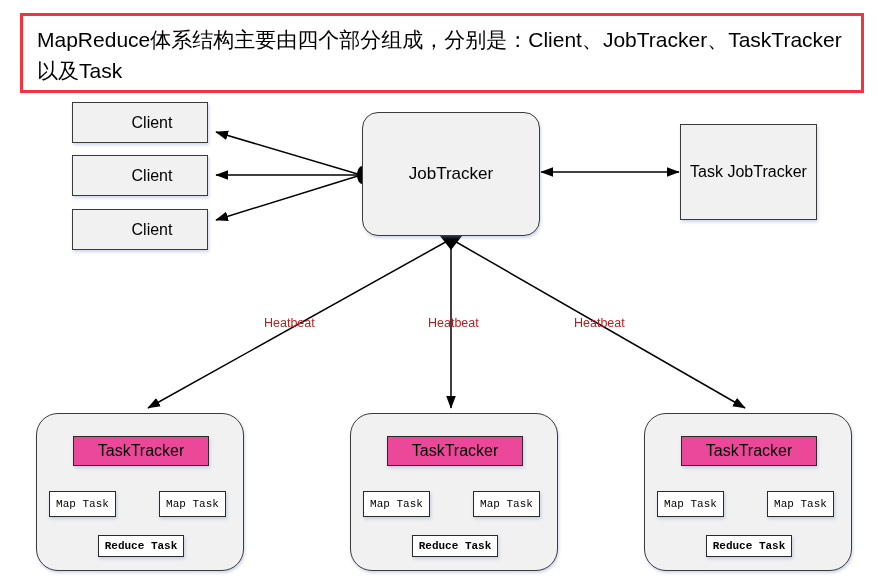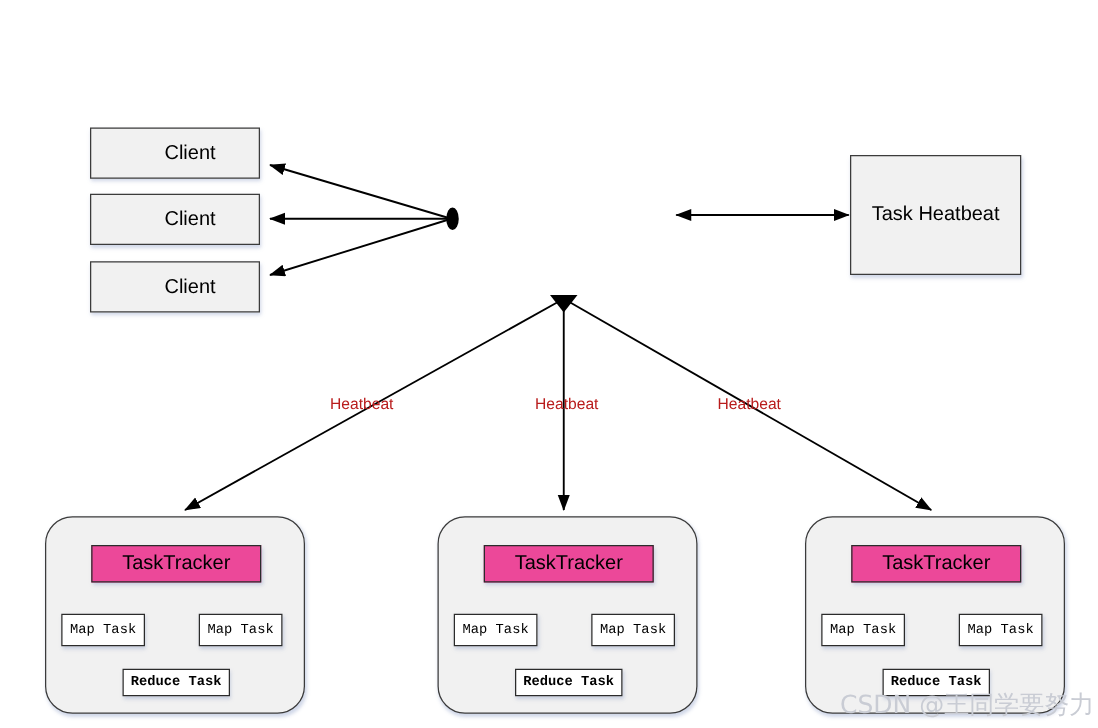--- a/index.html
+++ b/index.html
@@ -161,20 +161,23 @@
     color: #c9ccd4;
     white-space: nowrap;
     font-family: "DejaVu Sans", sans-serif;
   }
 </style>
 </head>
 <body>
 
 <div id="stage">
 
+  <div id="header-box">
+    <div id="header-text">MapReduce体系结构主要由四个部分组成，分别是：Client、JobTracker、TaskTracker以及Task</div>
+  </div>
 
   <svg id="edges" viewBox="0 0 878 582">
     <defs>
       <marker id="arrow" markerWidth="9" markerHeight="9" refX="8" refY="3.2" orient="auto" markerUnits="strokeWidth">
         <path d="M0,0 L8.5,3.2 L0,6.4 z" fill="#000000"></path>
       </marker>
       <marker id="arrow-start" markerWidth="9" markerHeight="9" refX="0.5" refY="3.2" orient="auto" markerUnits="strokeWidth">
         <path d="M8.5,0 L0,3.2 L8.5,6.4 z" fill="#000000"></path>
       </marker>
     </defs>
@@ -222,23 +225,26 @@
   <div class="node sharp client-node" id="client-1">
     <span>Client</span>
   </div>
   <div class="node sharp client-node" id="client-2">
     <span>Client</span>
   </div>
   <div class="node sharp client-node" id="client-3">
     <span>Client</span>
   </div>
 
+  <div class="node round" id="jobtracker-node">
+    <span>JobTracker</span>
+  </div>
 
   <div class="node sharp" id="task-scheduler-node">
-    <span>Task Heatbeat</span>
+    <span>Task JobTracker</span>
   </div>
 
   <div class="edge-label" id="label-hb-1">Heatbeat</div>
   <div class="edge-label" id="label-hb-2">Heatbeat</div>
   <div class="edge-label" id="label-hb-3">Heatbeat</div>
 
   <div class="cluster" id="cluster-1">
     <div class="tt-title">TaskTracker</div>
     <div class="task-box map-task map-left">Map Task</div>
     <div class="task-box map-task map-right">Map Task</div>
@@ -252,15 +258,14 @@
     <div class="task-box reduce-task">Reduce Task</div>
   </div>
 
   <div class="cluster" id="cluster-3">
     <div class="tt-title">TaskTracker</div>
     <div class="task-box map-task map-left">Map Task</div>
     <div class="task-box map-task map-right">Map Task</div>
     <div class="task-box reduce-task">Reduce Task</div>
   </div>
 
-  <div id="watermark">CSDN @王同学要努力</div>
 
 </div>
 
 </body></html>

